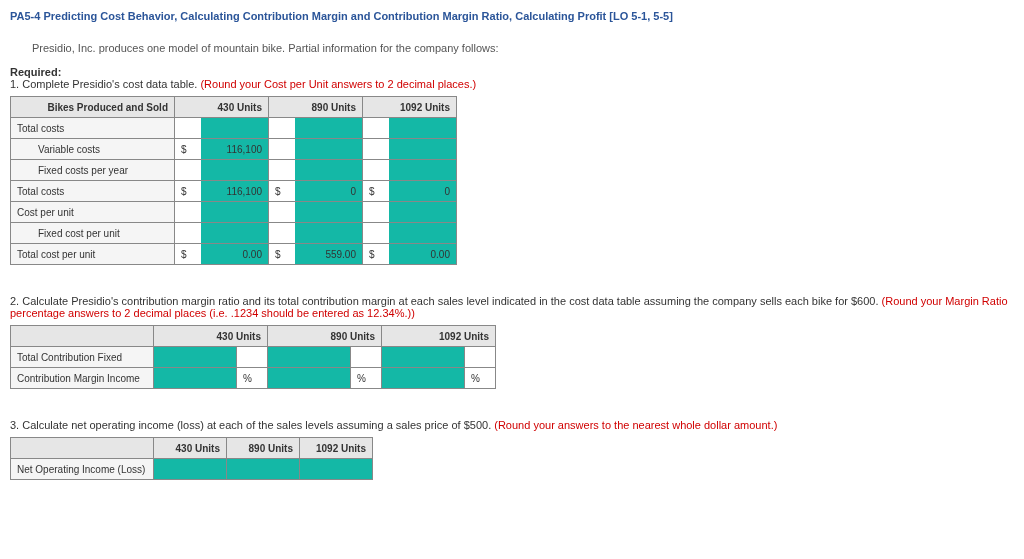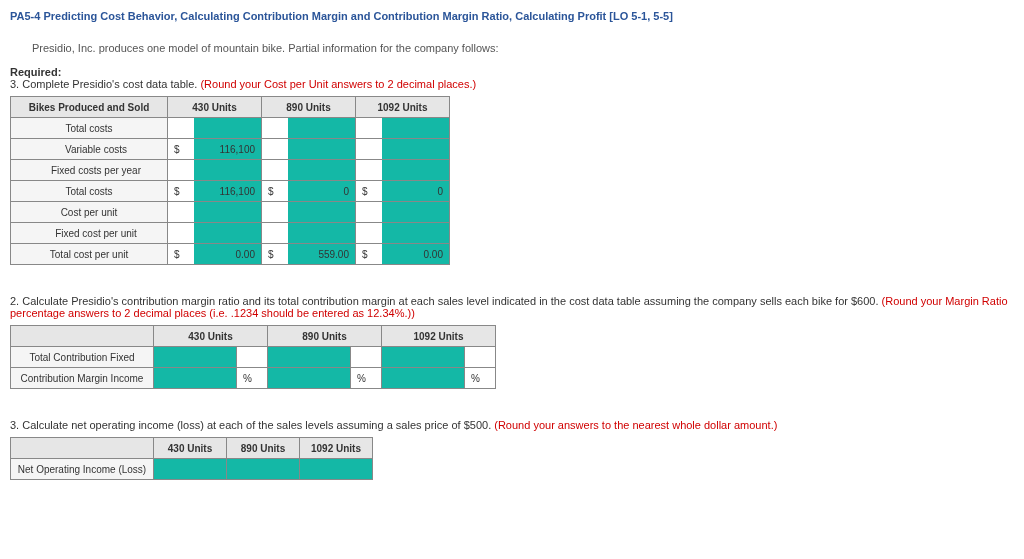--- a/index.html
+++ b/index.html
@@ -37,30 +37,30 @@
   margin-bottom: 30px;
 }
 td, th {
   border: 1px solid #888;
   padding: 2px 6px;
   font-size: 10px;
   height: 16px;
 }
 th {
   background: #e6e6e6;
-  text-align: center;
+  text-align: right;
   font-weight: bold;
 }
 td.label {
   background: #f5f5f5;
-  text-align: center;
+  text-align: left;
   min-width: 130px;
 }
 td.indent {
-  padding-left: 20px;
+  padding-left: 27px;
 }
 td.val {
   text-align: right;
   min-width: 55px;
   background: #14b8a6;
 }
 td.cur {
   text-align: left;
   width: 14px;
   background: #fff;
@@ -80,21 +80,21 @@
 </style>
 </head>
 <body>
 
 <div class="title">PA5-4 Predicting Cost Behavior, Calculating Contribution Margin and Contribution Margin Ratio, Calculating Profit [LO 5-1, 5-5]</div>
 
 <div class="intro">Presidio, Inc. produces one model of mountain bike. Partial information for the company follows:</div>
 
 <div class="req-label">Required:</div>
 <div class="instruction">
-  <span>3. Complete Presidio's cost data table. </span>
+  <span>1. Complete Presidio's cost data table. </span>
   <span class="red">(Round your Cost per Unit answers to 2 decimal places.)</span>
 </div>
 
 <table>
   <tbody>
       <tr>
     <th>Bikes Produced and Sold</th>
     <th colspan="2">430 Units</th>
     <th colspan="2">890 Units</th>
     <th colspan="2">1092 Units</th>

